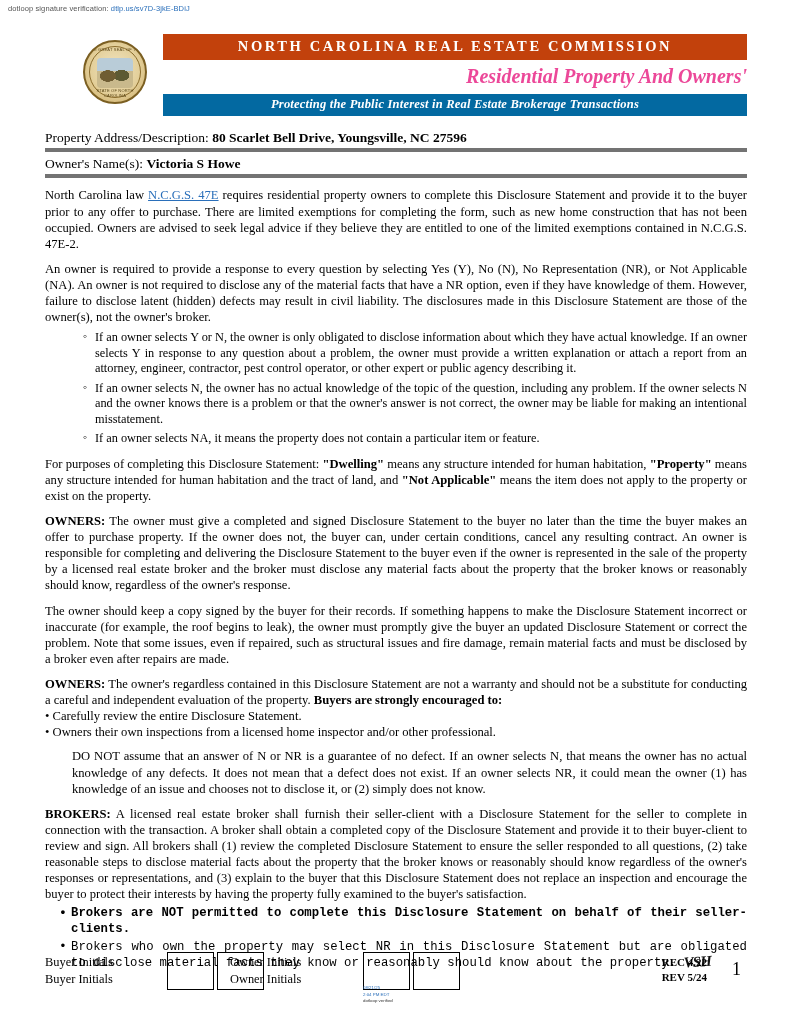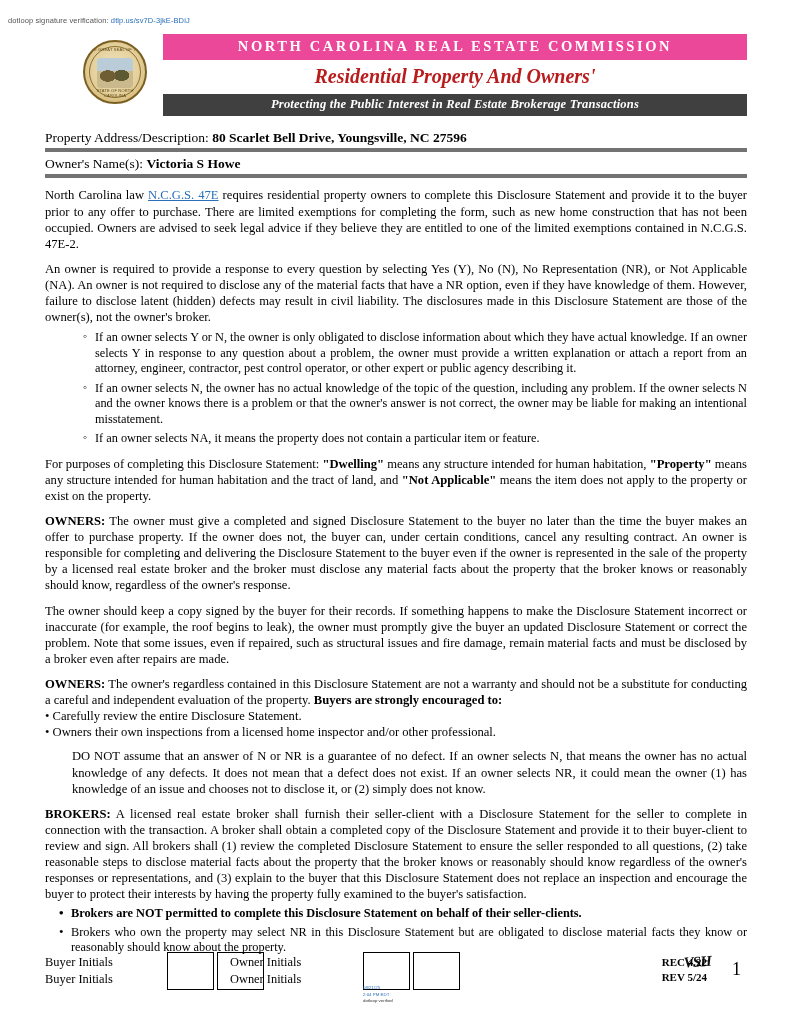--- a/index.html
+++ b/index.html
@@ -17,21 +17,21 @@
   }
   .page {
     position: relative;
     width: 791px;
     height: 1024px;
     padding: 0;
     box-sizing: border-box;
   }
   .dotloop-bar {
     position: absolute;
-    top: 16px;
+    top: 4px;
     left: 8px;
     font-family: "Liberation Sans", sans-serif;
     font-size: 7.5px;
     color: #555;
     letter-spacing: 0.1px;
   }
   .dotloop-bar a {
     color: #2a6fba;
     text-decoration: none;
   }
@@ -85,42 +85,42 @@
   .seal .txt-top { top: 5px; }
   .seal .txt-bot { bottom: 4px; }
 
   .title-block {
     position: absolute;
     left: 118px;
     top: 8px;
     width: 584px;
   }
   .commission-bar {
-    background: #ec4899;
+    background: #c2410c;
     color: #fff;
     text-align: center;
     font-family: "Liberation Serif", serif;
     font-weight: bold;
     font-size: 14.5px;
     letter-spacing: 2.6px;
     padding: 4px 0 5px 0;
   }
   .doc-title {
-    text-align: center;
-    color: #b91c1c;
+    text-align: right;
+    color: #ec4899;
     font-family: "Liberation Serif", serif;
     font-weight: bold;
     font-style: italic;
     font-size: 20px;
     line-height: 1.18;
     margin-top: 5px;
     margin-bottom: 5px;
   }
   .protect-bar {
-    background: #404040;
+    background: #0369a1;
     color: #fff;
     text-align: center;
     font-family: "Liberation Serif", serif;
     font-weight: bold;
     font-style: italic;
     font-size: 12.5px;
     padding: 3px 0 4px 0;
     letter-spacing: 0.2px;
   }
 
@@ -174,20 +174,21 @@
     padding-left: 14px;
     list-style: none;
   }
   ul.sqbullets > li {
     font-size: 12.3px;
     line-height: 1.26;
     text-align: justify;
     margin-bottom: 3px;
     position: relative;
     padding-left: 12px;
+    font-family: Liberation Mono, monospace;
   }
   ul.sqbullets > li:before {
     content: "\2022";
     position: absolute;
     left: 0;
     top: -1px;
     font-size: 13px;
   }
   .b { font-weight: bold; }
   .plain-line {

